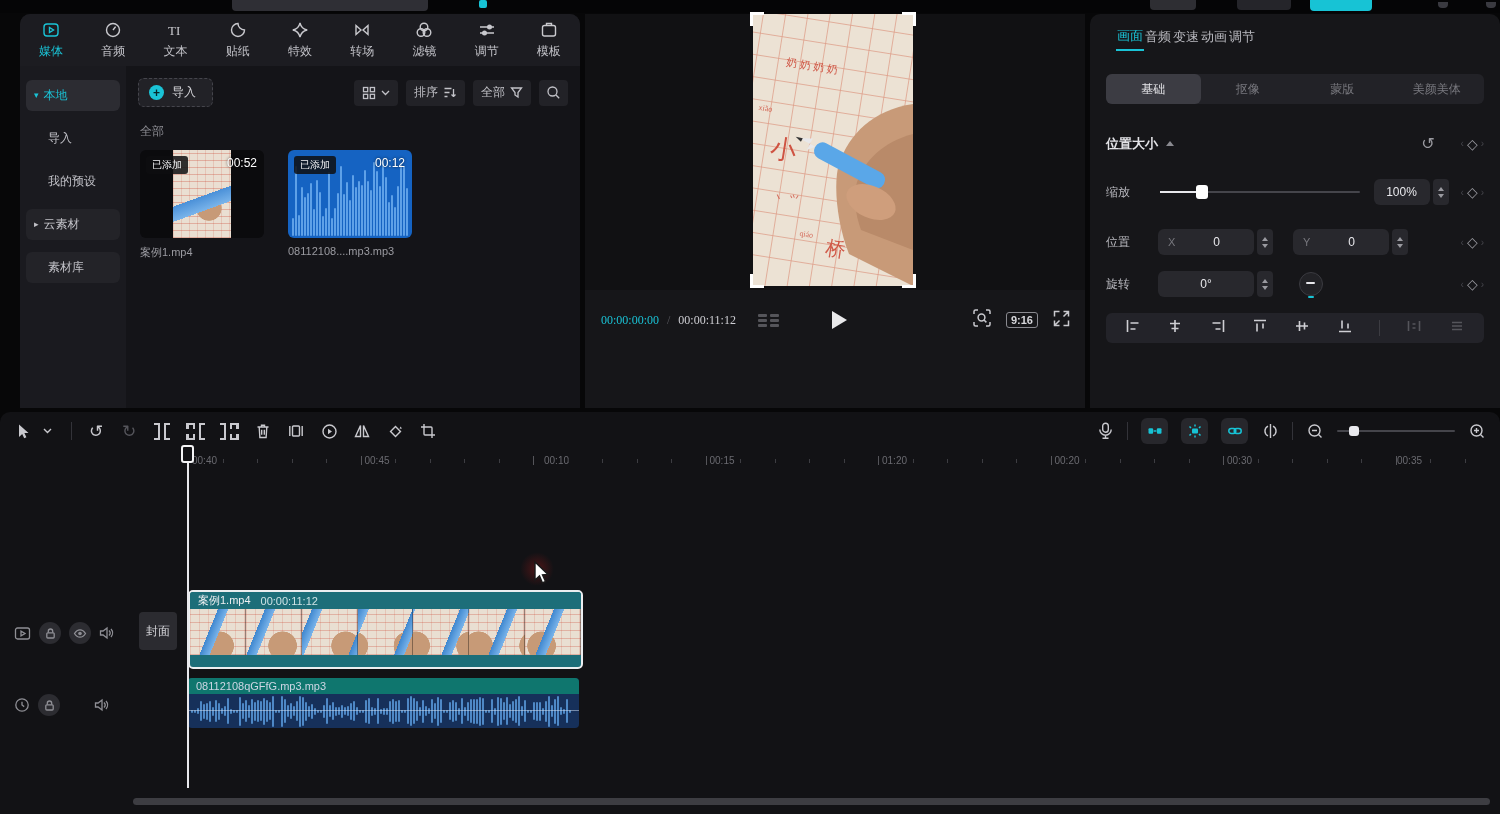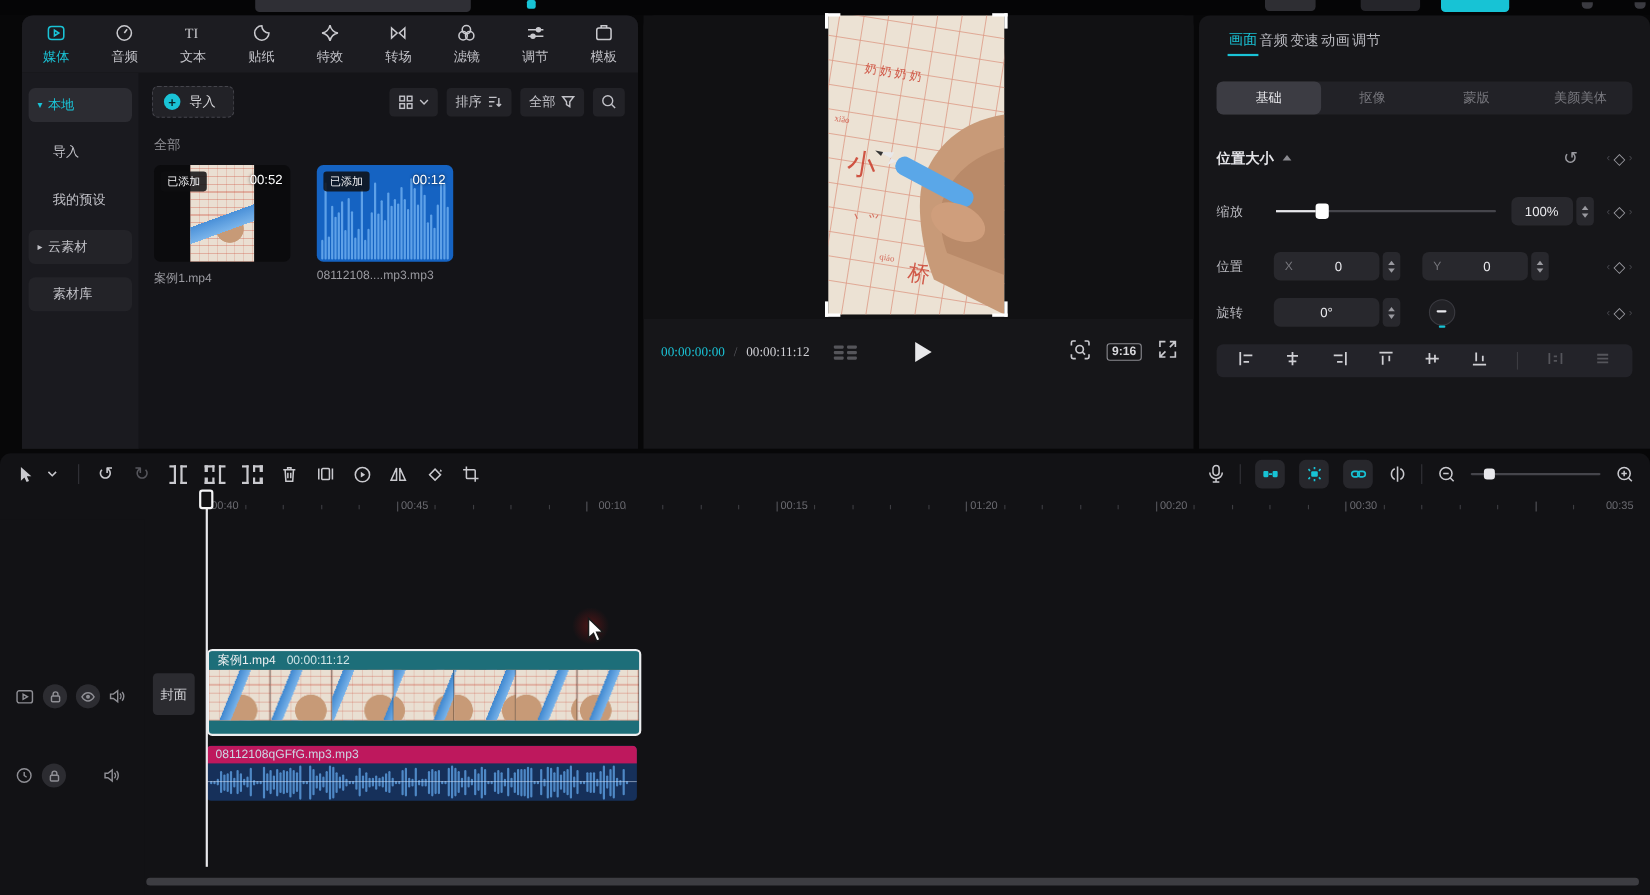--- a/index.html
+++ b/index.html
@@ -172,21 +172,21 @@
   #video-clip-header .vc-dur{font-size:11px;color:#cfe4e6;}
   #video-clip-filmstrip{height:46px;display:flex;background:#222;}
   .film-frame{flex:1;border-right:1px solid rgba(0,0,0,.35);background:
       linear-gradient(112deg, rgba(0,0,0,0) 38%, #3f87cf 38%, #7ab4ea 52%, rgba(0,0,0,0) 52%),
       radial-gradient(circle at 72% 80%, #c79a77 0 26%, rgba(0,0,0,0) 27%),
       repeating-linear-gradient(0deg, rgba(200,60,40,.28) 0 1px, rgba(0,0,0,0) 1px 8px),
       repeating-linear-gradient(90deg, rgba(200,60,40,.16) 0 1px, rgba(0,0,0,0) 1px 9px),
       #e9dfd2;}
   #audio-clip{position:absolute;left:188px;top:266px;width:391px;height:50px;background:#16305a;
               border-radius:4px;overflow:hidden;}
-  #audio-clip-label{height:16px;display:flex;align-items:center;padding:0 8px;background:#be185d;
+  #audio-clip-label{height:16px;display:flex;align-items:center;padding:0 8px;background:#0f766e;
                     font-size:11px;color:#cdd6e4;}
   #audio-waveform{position:relative;height:34px;display:flex;align-items:center;gap:1px;padding:0 3px;}
   #audio-waveform::after{content:"";position:absolute;left:0;right:0;top:16px;height:1px;
                          background:rgba(210,225,245,.5);}
   #audio-waveform .wbar{width:2px;background:#4e88c6;border-radius:1px;}
 
   #playhead-line{position:absolute;left:187px;top:38px;bottom:26px;width:1.5px;background:#e8e8ec;z-index:5;}
   #playhead-head{position:absolute;left:181px;top:33px;width:9px;height:14px;border:2px solid #f4f4f6;
                  border-radius:3px;background:#121215;z-index:6;}
   #h-scrollbar{position:absolute;left:133px;right:10px;top:386px;height:7px;background:#3d3d42;border-radius:4px;}
@@ -799,21 +799,21 @@
         <div class="tick-minor" style="left: 988.5px;"></div>
         <div class="tick-minor" style="left: 1023px;"></div>
         <div class="tick-minor" style="left: 1057.5px;"></div>
         <div class="tick-major" style="left: 1092px;"></div>
         <div class="ruler-label" style="left: 1096px;">00:30</div>
         <div class="tick-minor" style="left: 1126.5px;"></div>
         <div class="tick-minor" style="left: 1161px;"></div>
         <div class="tick-minor" style="left: 1195.5px;"></div>
         <div class="tick-minor" style="left: 1230px;"></div>
         <div class="tick-major" style="left: 1264.5px;"></div>
-        <div class="ruler-label" style="left: 1329px; text-align: center;">00:35</div>
+        <div class="ruler-label" style="left: 1266px; text-align: center;">00:35</div>
         <div class="tick-minor" style="left: 1299px;"></div>
         <div class="tick-minor" style="left: 1333.5px;"></div>
       </div>
 
     <div id="track-headers">
       <div class="th-row" style="top:150px;">
         <span class="th-ico">
           <svg width="17" height="15" viewBox="0 0 17 15">
               <rect x="1.5" y="2" width="14" height="11" rx="2"></rect>
               <path d="M7 5.2v4.6l4-2.3z"></path>

